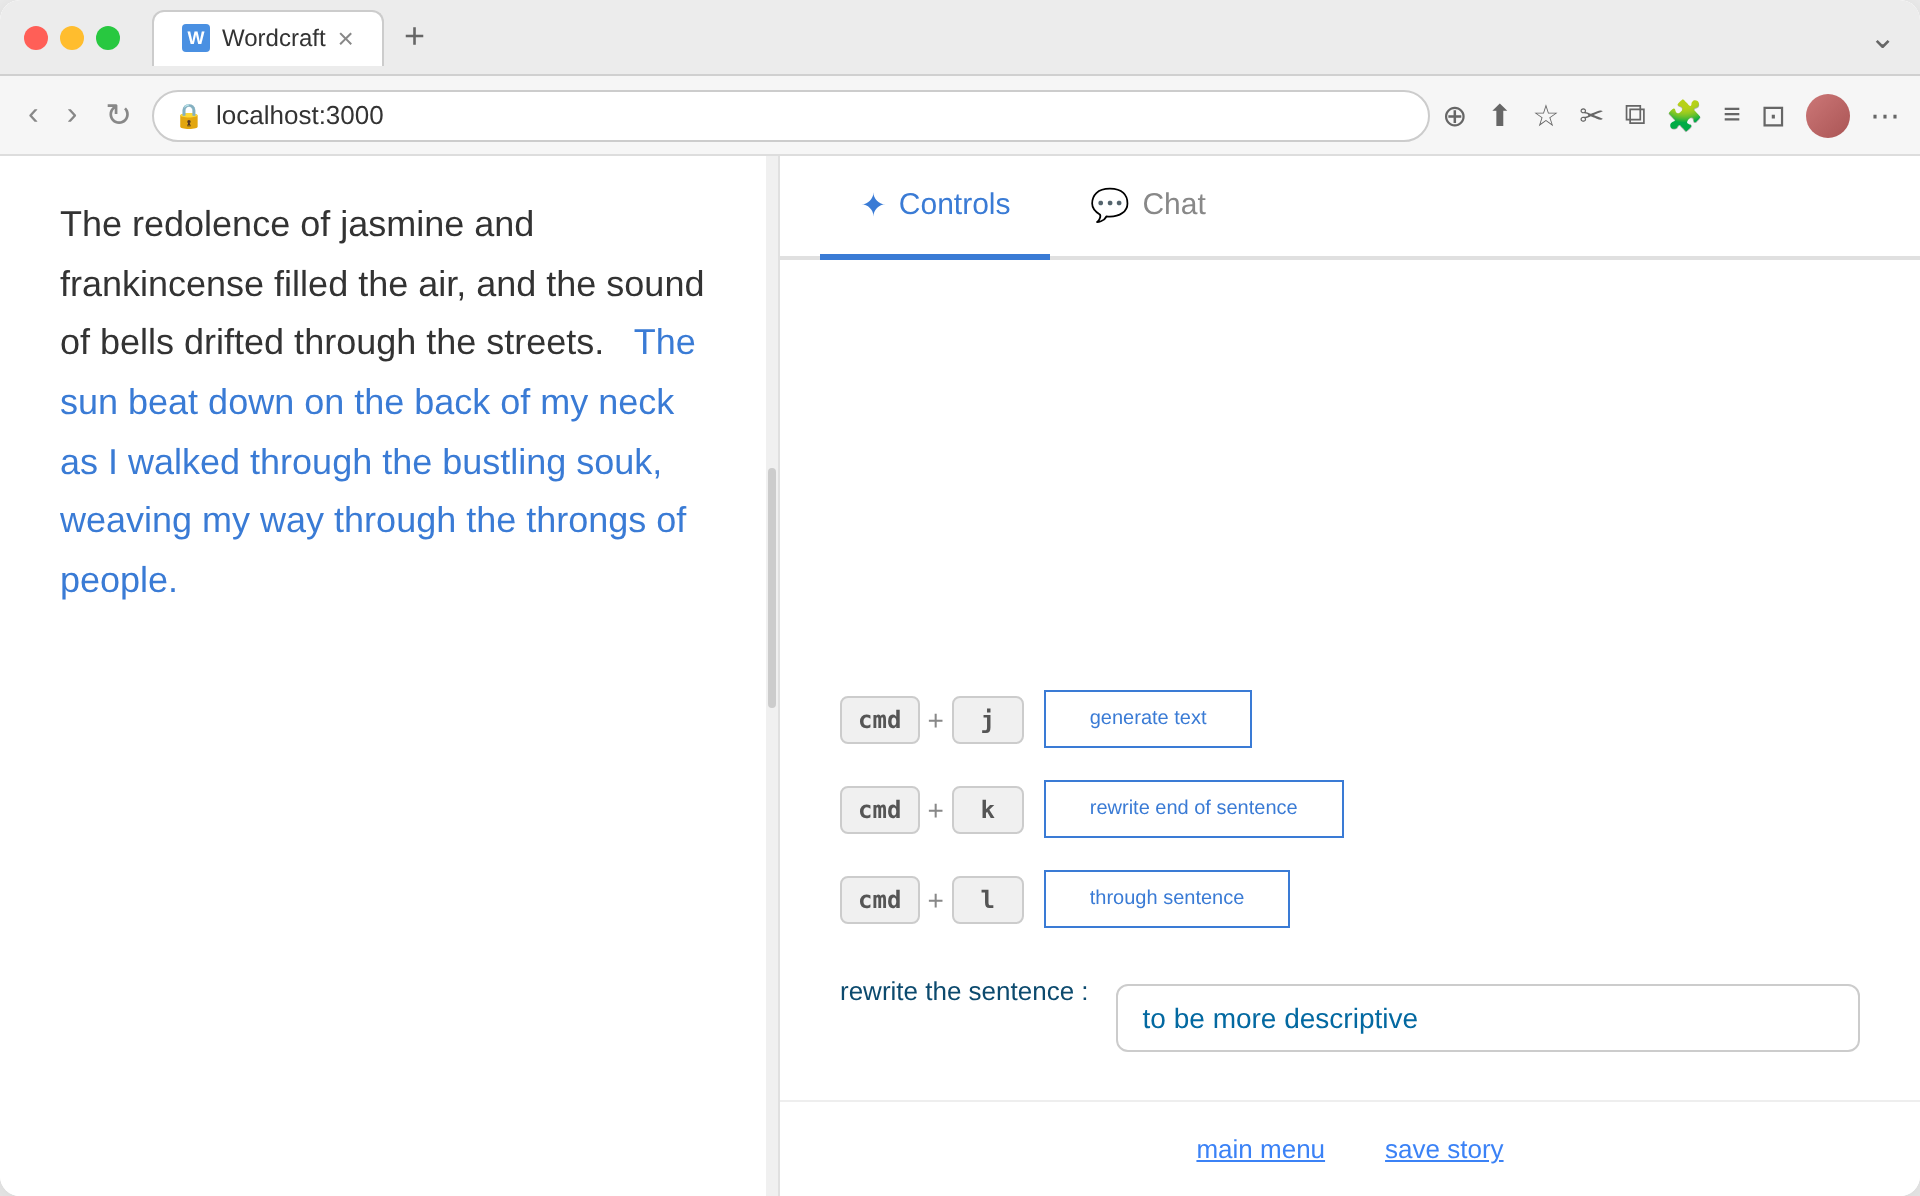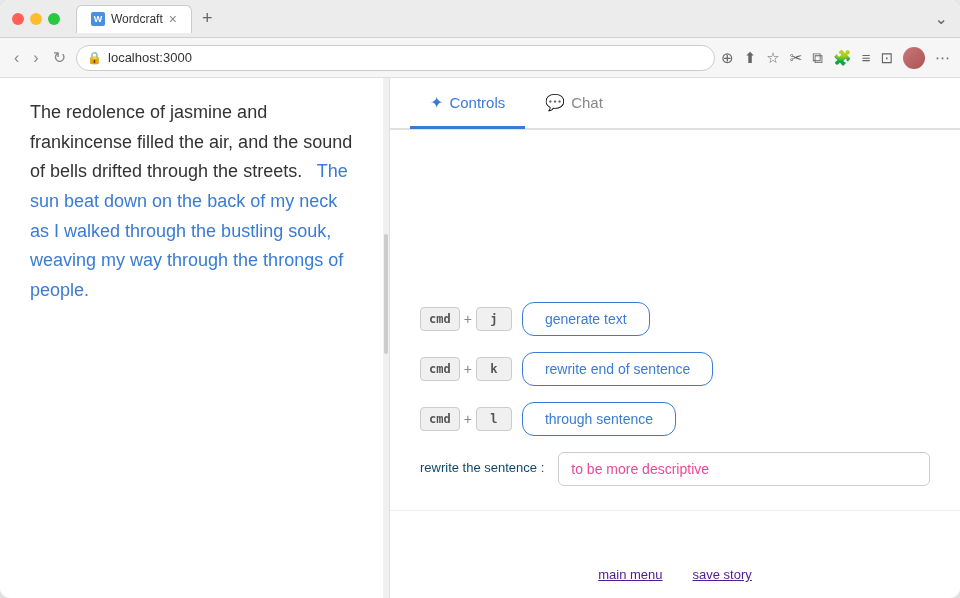--- a/index.html
+++ b/index.html
@@ -311,23 +311,23 @@
 
     .kbd-plus {
       color: #888;
       font-size: 14px;
     }
 
     .cmd-btn {
       border: 1.5px solid #3a7bd5;
       background: #fff;
       color: #3a7bd5;
-      border-radius: 12px;
+      border-radius: 0;
       padding: 8px 22px;
-      font-size: 14px;
+      font-size: 10px;
       cursor: pointer;
       white-space: nowrap;
     }
 
     .rewrite-section {
       display: flex;
       align-items: flex-start;
       gap: 14px;
     }
 
@@ -344,23 +344,24 @@
       display: flex;
       flex-direction: column;
       gap: 6px;
     }
 
     .rewrite-input {
       border: 1.5px solid #ccc;
       border-radius: 6px;
       padding: 8px 12px;
       font-size: 14px;
-      color: #ec4899;
+      color: #0369a1;
       width: 100%;
       outline: none;
+      margin-top: 12px;
     }
 
     .suggest-link {
       font-size: 13px;
       color: #555;
     }
 
     .suggest-link a {
       color: #3a7bd5;
       text-decoration: underline;
@@ -370,24 +371,23 @@
     .panel-footer {
       display: flex;
       justify-content: center;
       gap: 30px;
       padding: 16px 20px;
       border-top: 1px solid #eee;
     }
 
     .footer-link {
       font-size: 13px;
-      color: #4c1d95;
+      color: #3b82f6;
       text-decoration: underline;
       cursor: pointer;
-      margin-top: 40px;
     }
   </style>
 </head>
 <body>
 
 <div class="browser-window">
 
   <div class="title-bar">
     <div class="traffic-lights">
       <div class="traffic-light close"></div>

